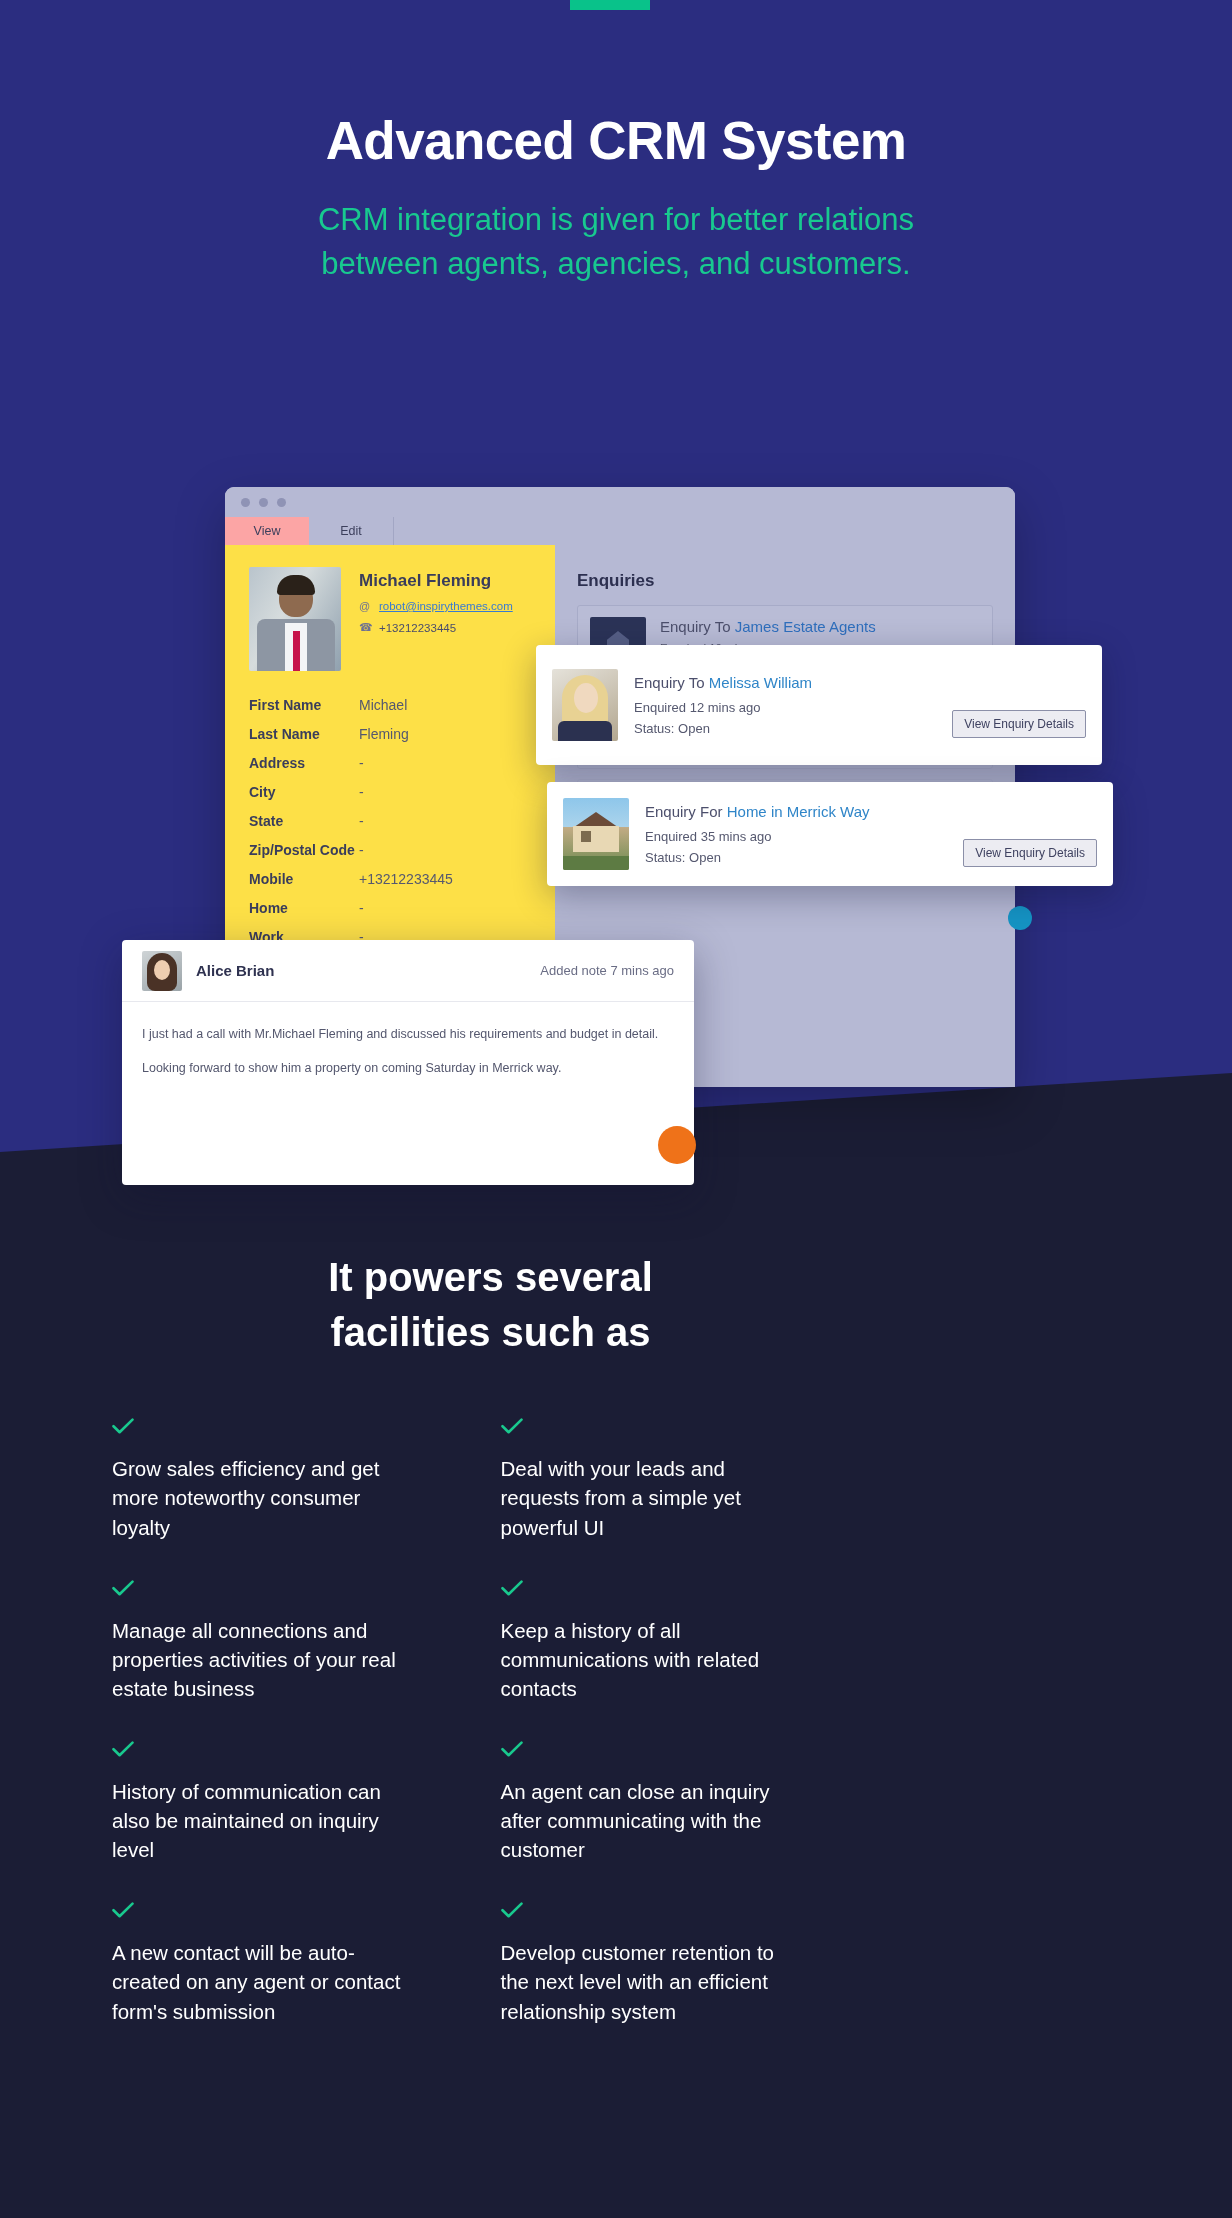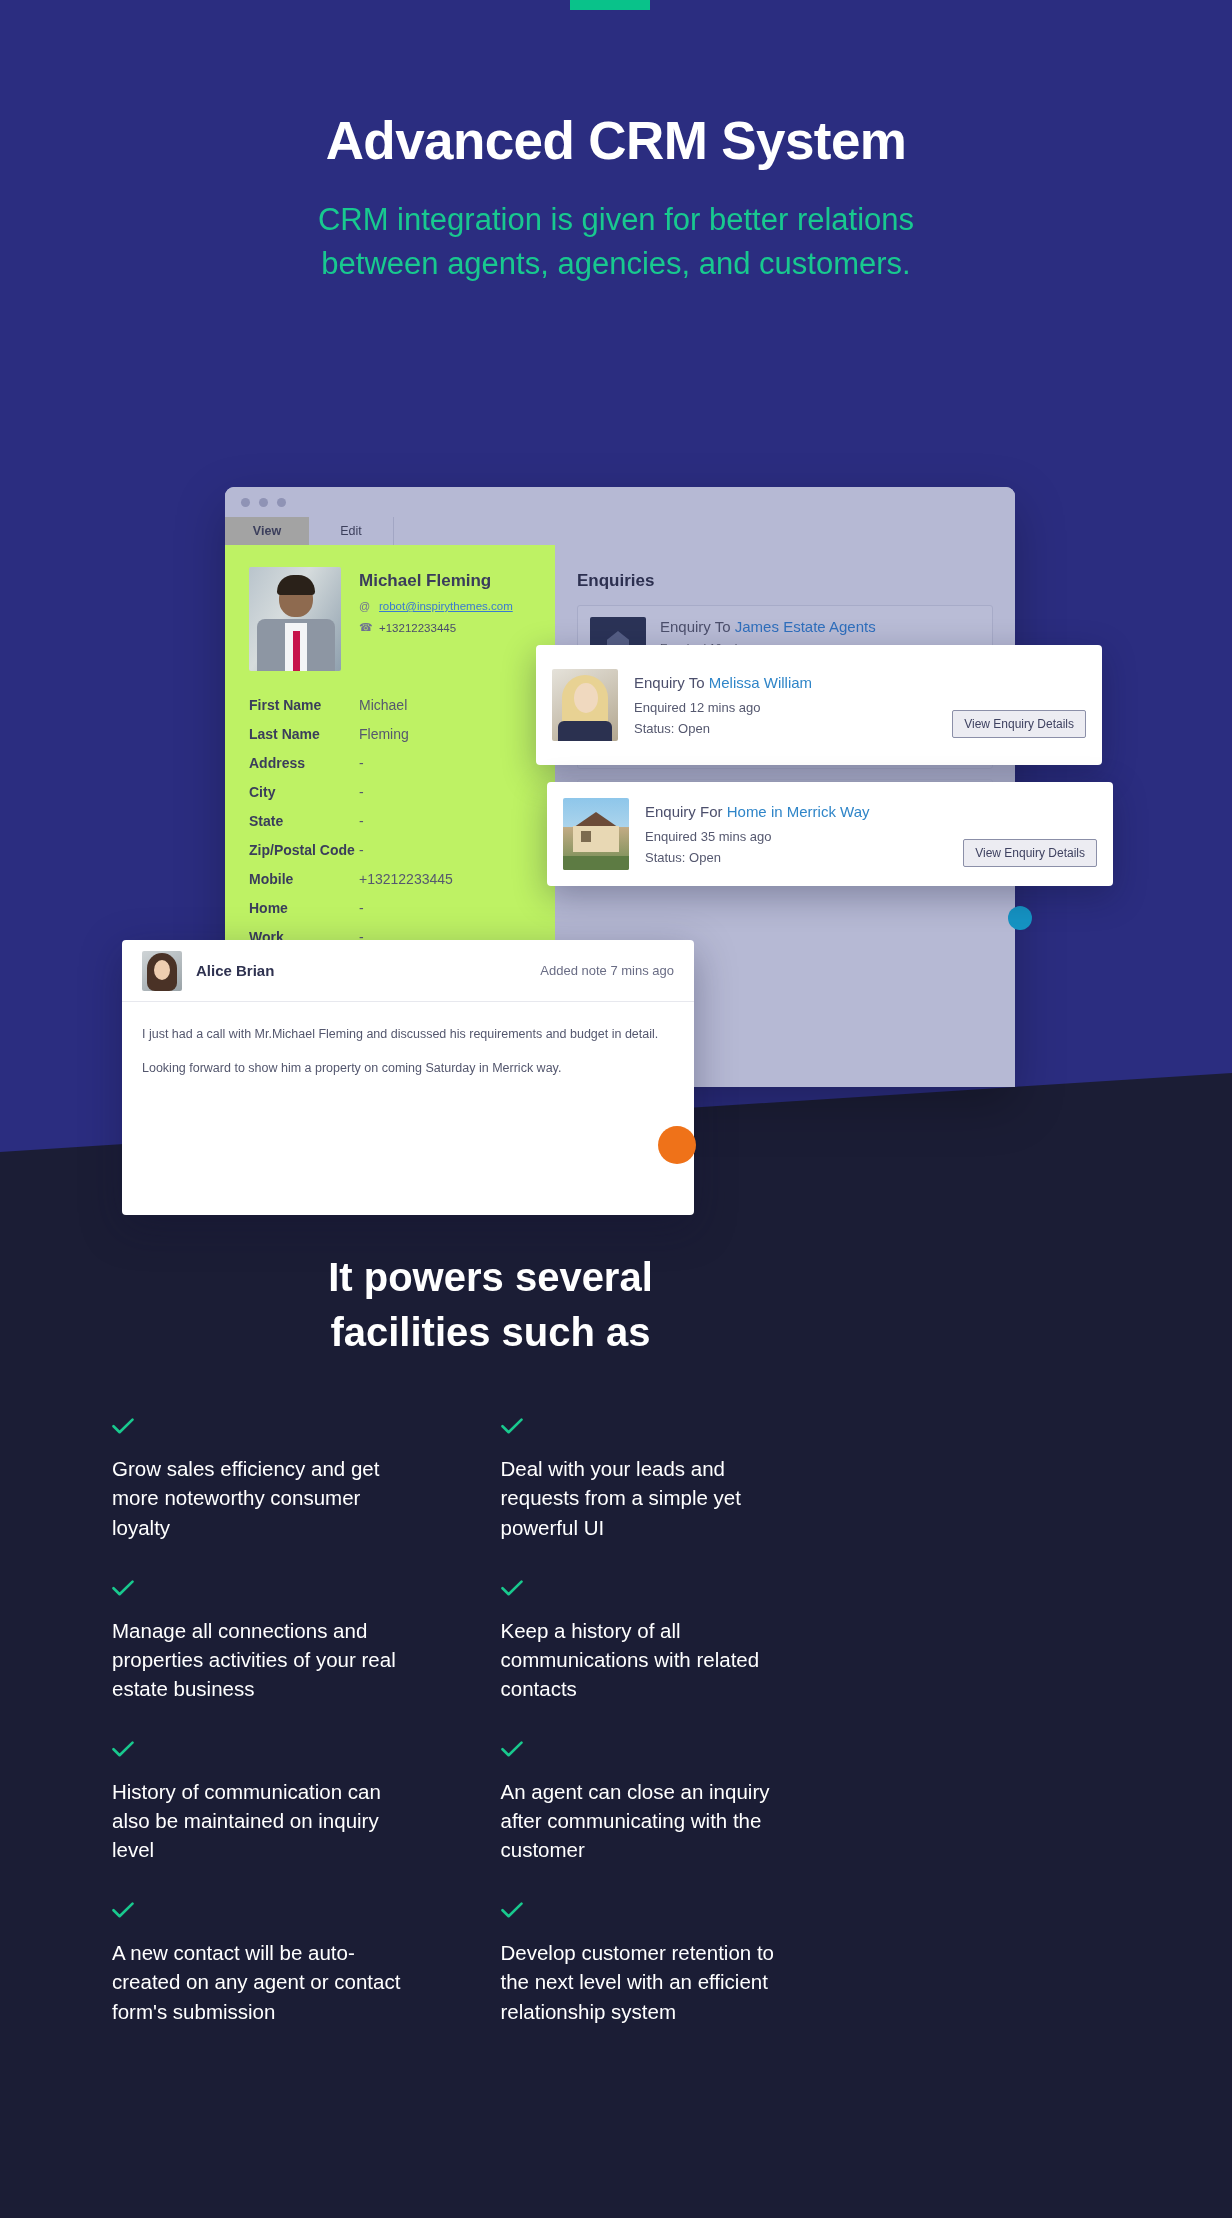--- a/index.html
+++ b/index.html
@@ -51,25 +51,25 @@
   }
   #window-chrome{ height:30px; background:#b6b9d4; position:relative; }
   .dot{ width:9px; height:9px; border-radius:50%; background:#8f93b5; position:absolute; top:11px; }
   #dot-red{ left:16px; } #dot-yellow{ left:34px; } #dot-green{ left:52px; }
 
   #tabbar{ height:28px; display:flex; align-items:stretch; }
   .tab{
     font-size:12.5px; color:#3c3f5c; display:flex; align-items:center;
     justify-content:center; width:84px; font-weight:500;
   }
-  #tab-view{ background:#a3a3a3;font-weight:bold; }
+  #tab-view{ background:#fca5a5; }
   #tab-edit{ background:#b6b9d4; }
   #tab-rest{ flex:1; background:#b6b9d4; border-left:1px solid #a2a6c4; }
 
-  #window-body{ display:flex; height:542px; background:#bef264; }
+  #window-body{ display:flex; height:542px; background:#fde047; }
   #contact-pane{ width:330px; padding:22px 18px 0 24px; }
   #enq-pane{ flex:1; padding:26px 22px 0 22px; background:#b6b9d4; position:relative; }
 
   
   #contact-head{ display:flex; gap:18px; }
   #avatar-photo{
     width:92px; height:104px; border-radius:2px; position:relative; overflow:hidden;
     background:linear-gradient(160deg,#a9b6c2 0%,#cfd6d9 45%,#9fae bd 100%);
   }
   #avatar-photo .bg{position:absolute;inset:0;background:linear-gradient(120deg,#b9c4cc 0%,#d6dcdd 40%,#8fa0ae 100%);}
@@ -137,21 +137,21 @@
   .float-sub{ font-size:13px; color:#55586f; margin-bottom:6px; }
   .float-status{ font-size:13px; color:#55586f; }
   .float-btn{
     position:absolute; right:0; bottom:-2px;
     border:1px solid #8b8fa8; background:#ececf2;
     font-size:12px; color:#3f4261; padding:6px 11px; border-radius:2px;
   }
 
   
   #note-card{
-    position:absolute; left:122px; top:940px; width:572px; height:275px;
+    position:absolute; left:122px; top:940px; width:572px; height:245px;
     background:#ffffff; border-radius:4px; z-index:8;
     box-shadow:0 12px 40px rgba(16,18,50,.35); overflow:hidden;
   }
   #note-head{
     height:62px; display:flex; align-items:center; gap:14px;
     padding:0 20px; border-bottom:1px solid #e7e8ee;
   }
   #note-avatar{ width:40px; height:40px; border-radius:2px; position:relative; overflow:hidden; background:linear-gradient(150deg,#cfd4d6,#9aa3a8); }
   #note-avatar .hr{position:absolute;left:5px;top:2px;width:30px;height:38px;border-radius:15px 15px 8px 8px;background:#4a3226;}
   #note-avatar .fc{position:absolute;left:12px;top:9px;width:16px;height:20px;border-radius:50%;background:#edcdb0;}

